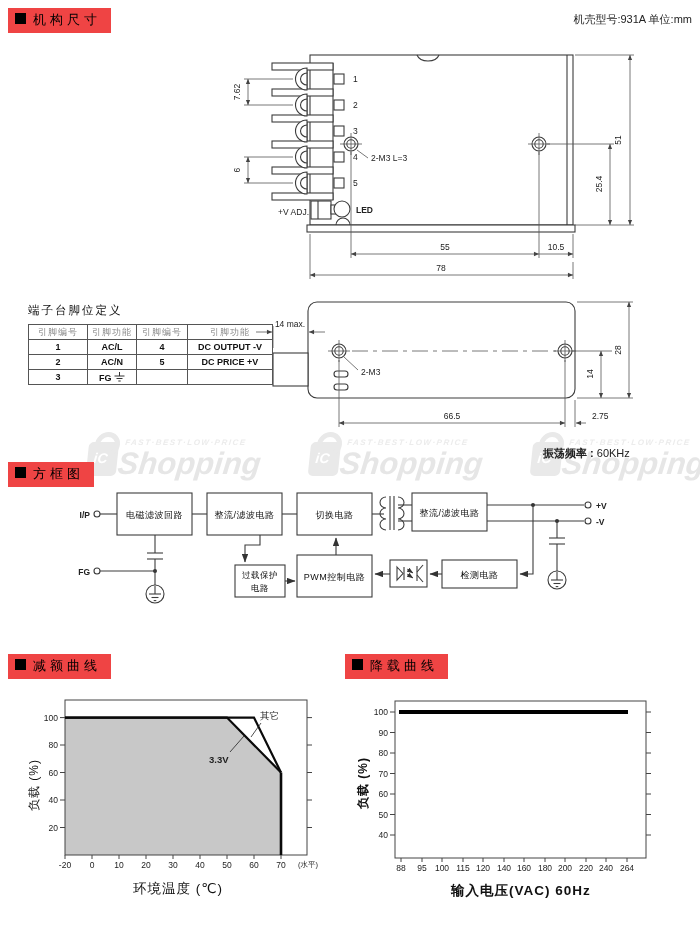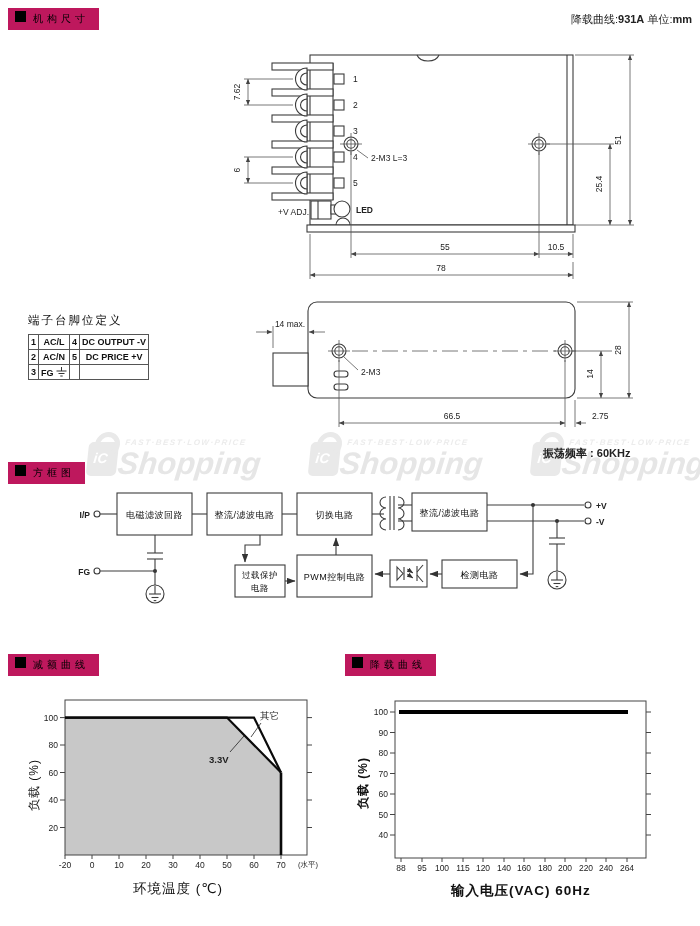--- a/index.html
+++ b/index.html
@@ -1,36 +1,36 @@
 <!DOCTYPE html>
 <html><head>
 <meta charset="utf-8">
 <style>
   html,body{margin:0;padding:0;background:#fff;}
   #root{position:relative;width:700px;height:926px;background:#fff;overflow:hidden;
         font-family:"Liberation Sans","DejaVu Sans",sans-serif;color:#222;}
   
-  .badge{position:absolute;background:#be185d;padding:3px 10px 4px 7px;font-size:10px;
+  .badge{position:absolute;background:#ef4444;padding:3px 10px 4px 7px;font-size:13px;
          letter-spacing:4px;color:#000;white-space:nowrap;z-index:3;}
   .badge .sq{display:inline-block;width:11px;height:11px;background:#000;margin-right:7px;}
   
   .note{position:absolute;font-size:11px;color:#222;z-index:3;white-space:nowrap;}
-  .note b{font-weight:bold;}
+  .note b{font-weight:normal;}
   
   .wm{position:absolute;top:426px;width:212px;height:74px;z-index:0;transform:skewX(-6deg);}
   .wm-bag{position:absolute;left:2px;top:16px;width:30px;height:34px;background:#e9e9e9;border-radius:5px;}
   .wm-handle{position:absolute;left:8px;top:6px;width:15px;height:15px;border:5px solid #e9e9e9;
              border-radius:50%;background:transparent;}
   .wm-logo-text{position:absolute;left:8px;top:24px;color:#fff;font-weight:bold;font-style:italic;font-size:14px;}
   .wm-tag{position:absolute;left:38px;top:12px;font-size:8px;font-weight:bold;font-style:italic;
           letter-spacing:1.5px;color:#ececec;}
   .wm-brand{position:absolute;left:33px;top:20px;font-size:31px;font-weight:bold;font-style:italic;color:#e6e6e6;}
   
   #pin-table-wrap{position:absolute;left:28px;top:303px;z-index:3;}
-  #pin-table-title{font-size:11.5px;color:#111;letter-spacing:2px;margin-bottom:6px;margin-top:10px;}
+  #pin-table-title{font-size:11.5px;color:#111;letter-spacing:2px;margin-bottom:6px;}
   table.pins{border-collapse:collapse;table-layout:fixed;}
   table.pins th,table.pins td{border:1px solid #555;height:14px;text-align:center;
        font-size:9px;padding:0 2px;white-space:nowrap;overflow:hidden;}
   table.pins th{color:#8a8a8a;font-weight:normal;letter-spacing:1px;}
   table.pins td{font-weight:bold;color:#111;}
   svg{position:absolute;z-index:2;}
   svg text{font-family:"Liberation Sans","DejaVu Sans",sans-serif;}
   .ln{stroke:#3c3c3c;stroke-width:1.1;fill:none;}
   .lnw{stroke:#3c3c3c;stroke-width:1.1;fill:#fff;}
   .dl{stroke:#555;stroke-width:0.8;fill:none;}
@@ -73,21 +73,21 @@
     <span class="sq"></span><span>方框图</span>
   </div>
   <div class="badge" style="left:345px;top:654px;">
     <span class="sq"></span><span>降载曲线</span>
   </div>
   <div class="badge" style="left:8px;top:654px;">
     <span class="sq"></span><span>减额曲线</span>
   </div>
 
   <div class="note" style="right:8px;top:12px;">
-    <span>降载曲线:</span><b>931A</b>
+    <span>机壳型号:</span><b>931A</b>
     <span>单位:</span><b>mm</b>
   </div>
 
   <div class="note" style="left:543px;top:446px;font-weight:600;">
     <span>振荡频率 :</span>
     <b>60KHz</b>
   </div>
 
   <svg width="700" height="415" viewBox="0 30 700 415" style="left:0;top:30px;">
     <defs>
@@ -252,20 +252,26 @@
         <line x1="601" y1="351" x2="601" y2="398" class="dl" marker-start="url(#dimarr)" marker-end="url(#dimarr)"></line>
         <text x="593" y="374" class="d" text-anchor="middle" transform="rotate(-90 593 374)">14</text>
       </g>
     </g>
   </svg>
 
   <div id="pin-table-wrap">
     <div id="pin-table-title">端子台脚位定义</div>
     <table class="pins">
       <tbody>
+          <tr>
+        <th style="width:54px">引脚编号</th>
+        <th style="width:44px">引脚功能</th>
+        <th style="width:46px">引脚编号</th>
+        <th style="width:80px">引脚功能</th>
+      </tr>
       <tr>
         <td>1</td>
         <td>AC/L</td>
         <td>4</td>
         <td>DC OUTPUT -V</td>
       </tr>
       <tr>
         <td>2</td>
         <td>AC/N</td>
         <td>5</td>

